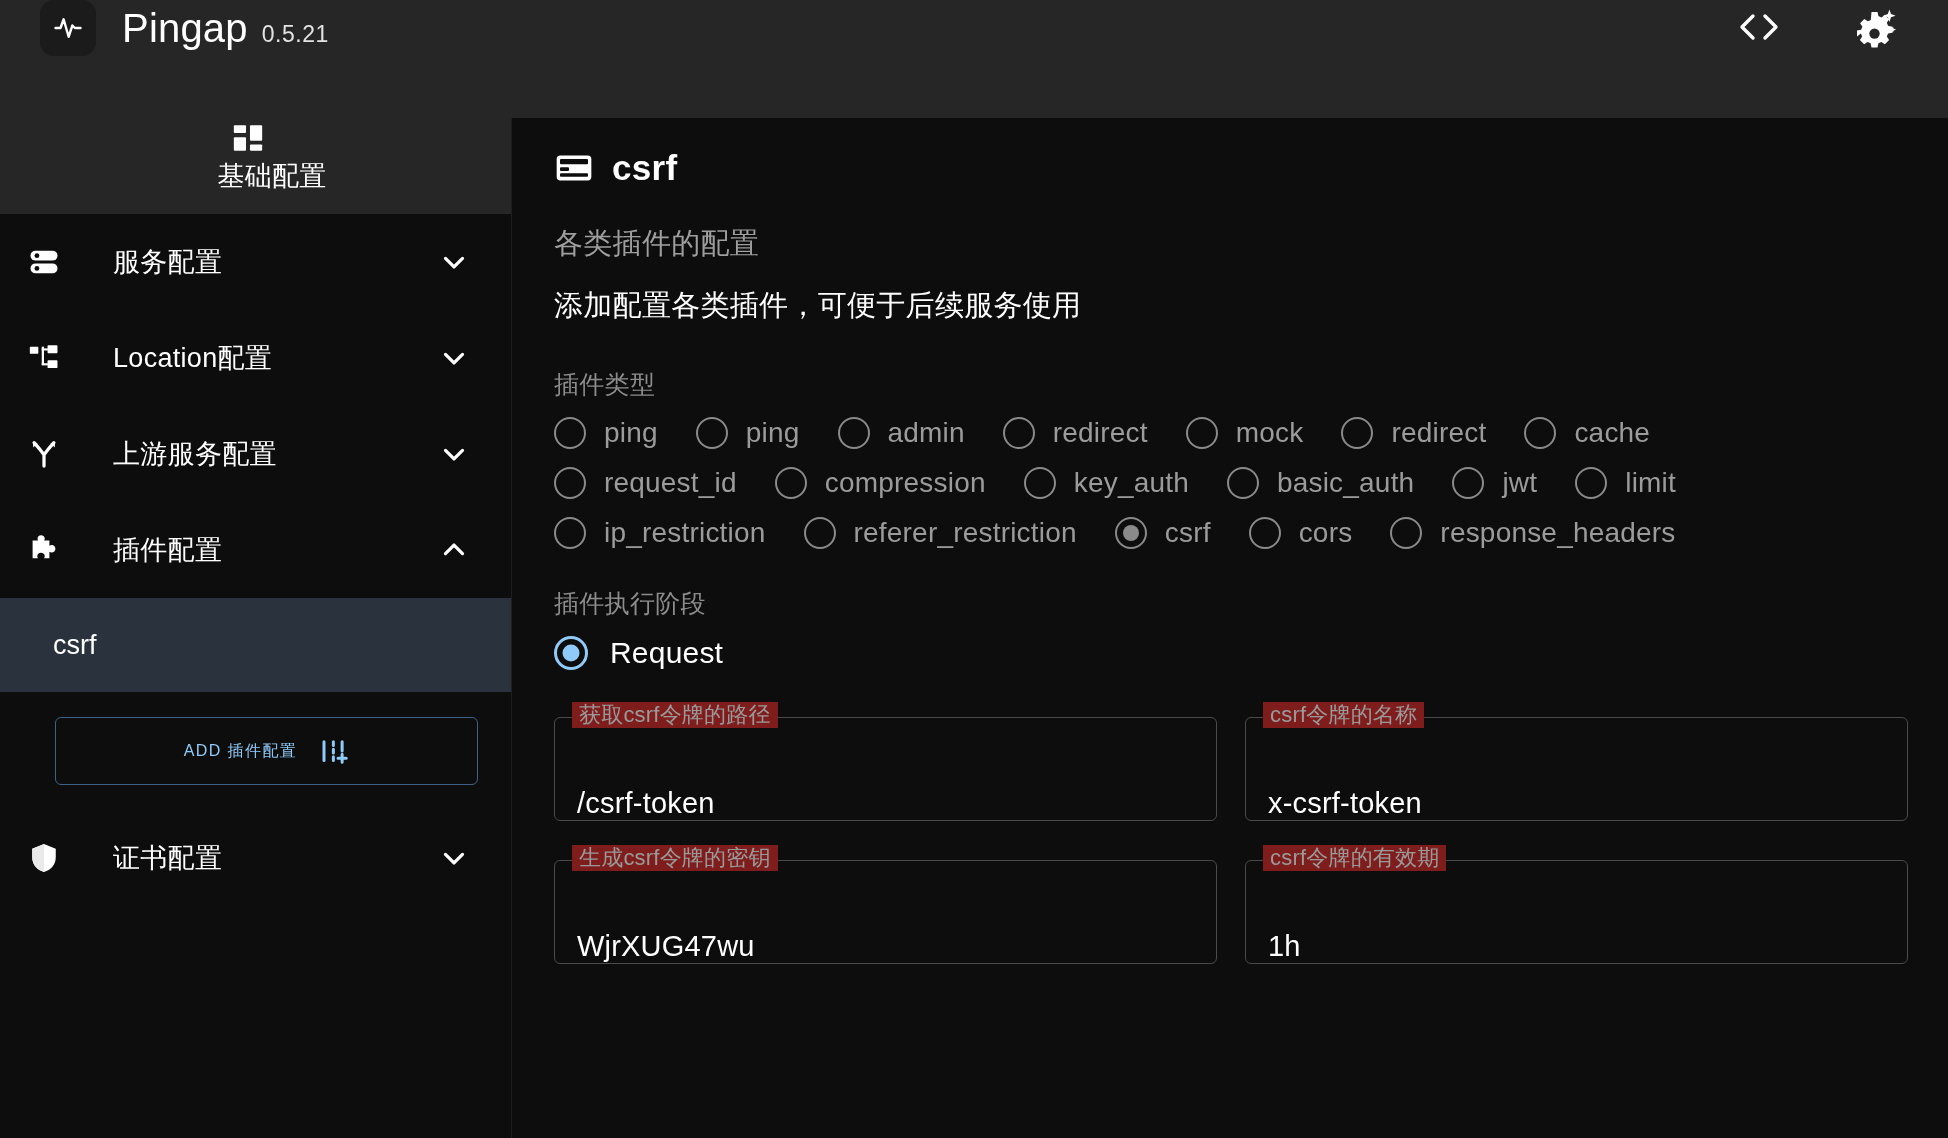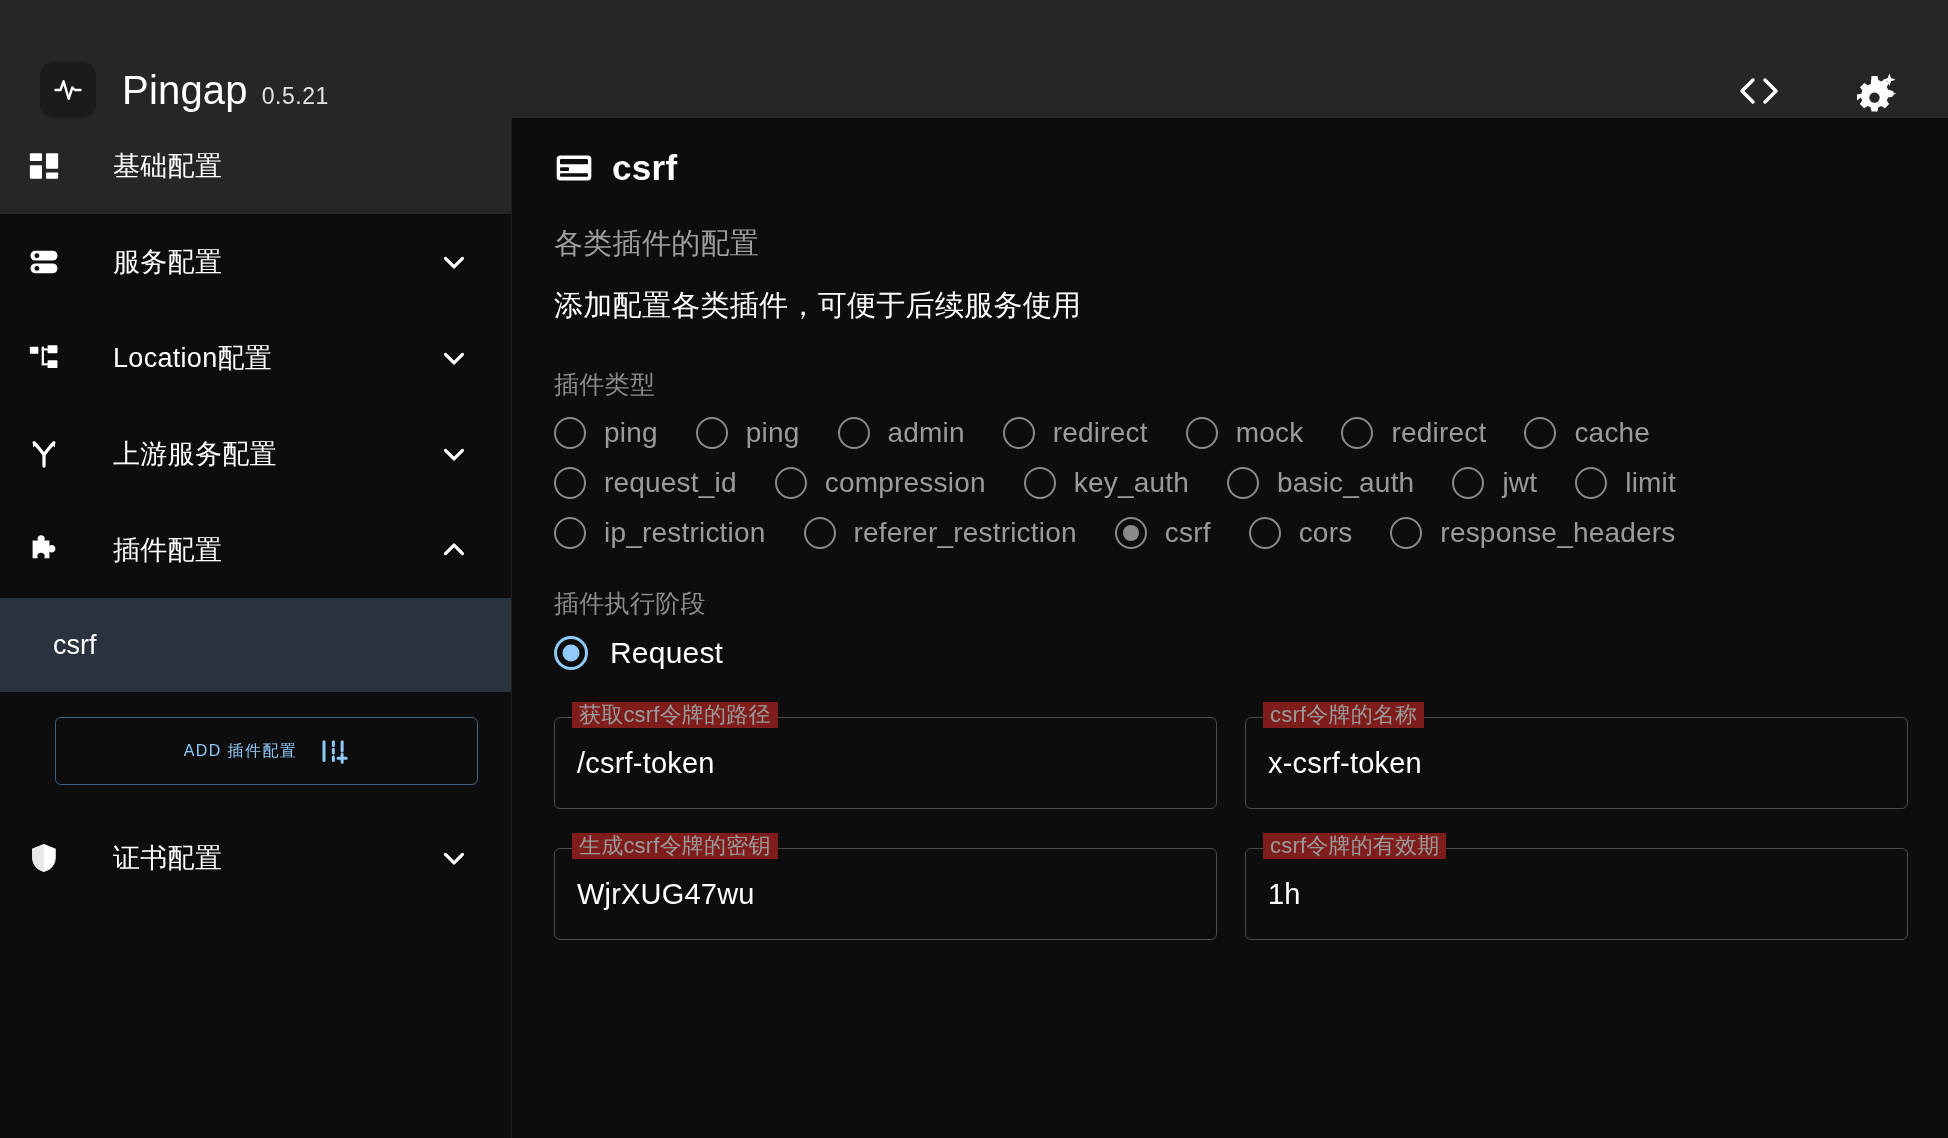--- a/index.html
+++ b/index.html
@@ -10,21 +10,21 @@
     overflow: hidden;
   }
 
   
   .app { width: 1948px; height: 1138px; display: flex; flex-direction: column; background: #0d0d0d; }
 
   
   .topbar {
     height: 118px; flex: 0 0 118px;
     background: #262626;
-    display: flex; align-items: flex-end;
+    display: flex; align-items: flex-start;
     padding: 0 46px 0 40px;
     position: relative; z-index: 5;
   }
   .brand { display: flex; align-items: center; gap: 26px; }
   .brand-logo {
     width: 56px; height: 56px; border-radius: 14px;
     background: #1b1b1b;
     display: flex; align-items: center; justify-content: center;
     flex: 0 0 56px;
   }
@@ -52,21 +52,21 @@
     border-right: 1px solid #1e1e1e;
     padding-top: 0;
     overflow: hidden;
   }
   .nav-item {
     height: 96px;
     display: flex; align-items: center;
     padding: 0 40px 0 24px;
     cursor: pointer; position: relative;
   }
-  .nav-item.active { background: #262626; }
+  .nav-item.active { background: #262626; flex-direction: column; }
   .nav-icon {
     width: 40px; flex: 0 0 40px;
     display: flex; align-items: center; justify-content: center;
     margin-right: 0;
   }
   .nav-label {
     font-size: 27px; color: #ffffff; margin-left: 49px;
     white-space: nowrap; letter-spacing: .3px;
   }
   .nav-chev { margin-left: auto; display: flex; align-items: center; }
@@ -148,24 +148,24 @@
 
   
   .fields-grid {
     display: grid;
     grid-template-columns: 1fr 1fr;
     column-gap: 28px;
     row-gap: 26px;
   }
   .tf { position: relative; padding-top: 13px; }
   .tf-box {
-    height: 92px;
+    height: 104px;
     border: 1px solid #4a4a4a;
     border-radius: 6px;
-    display: flex; align-items: center;
+    display: flex; align-items: flex-end;
     padding: 0 22px;
     background: transparent;
   }
   .tf-legend {
     position: absolute;
     left: 18px; top: 0;
     transform: translateY(-2px);
     background: #7f1d1d;
     padding: 0 7px;
     font-size: 22px; color: #9a9a9a;

